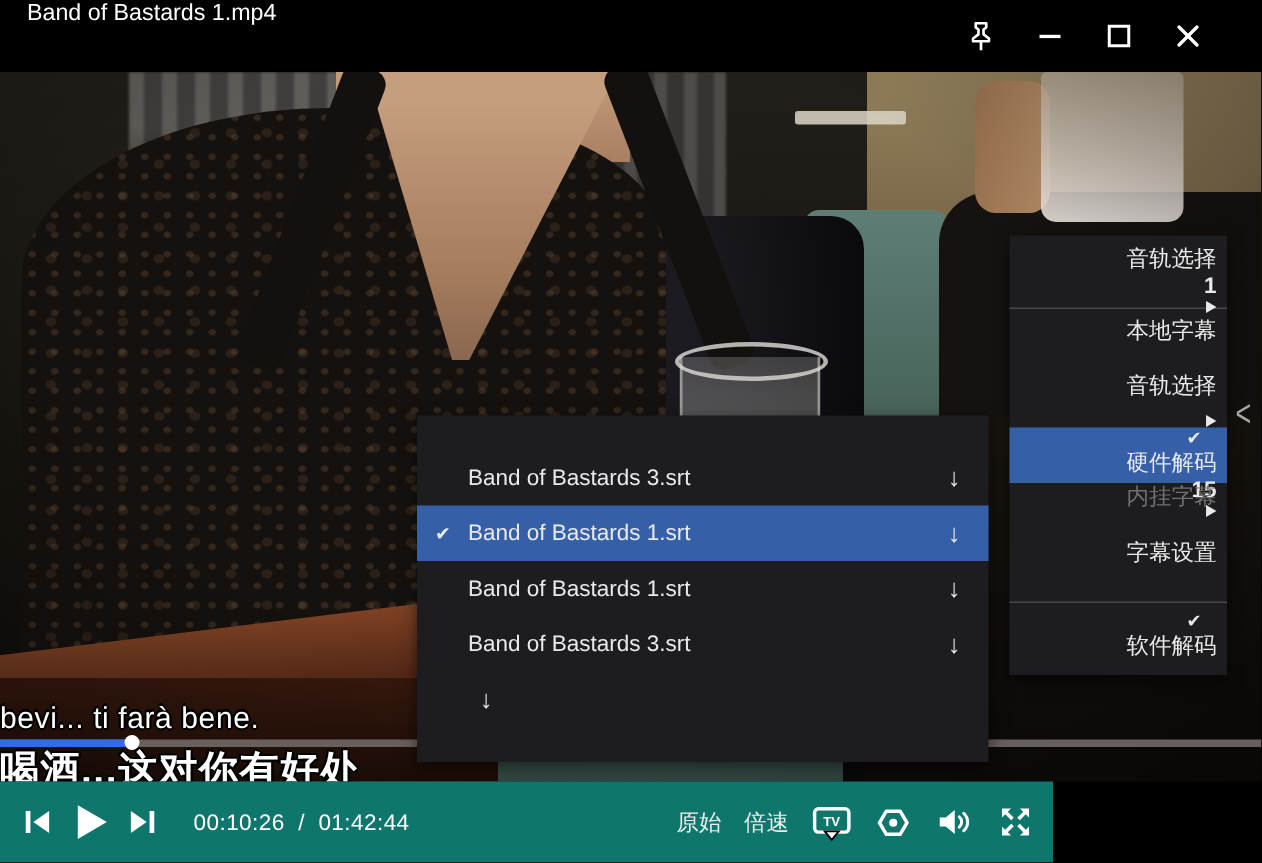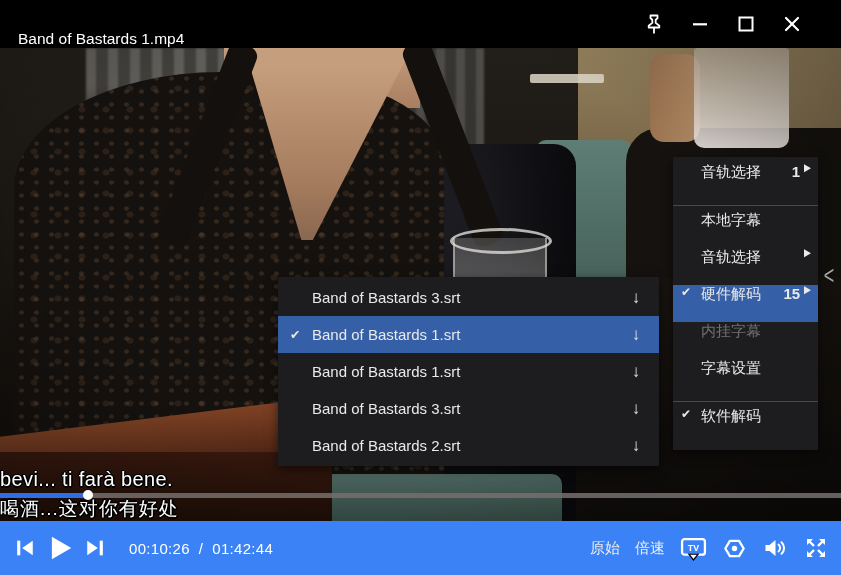--- a/index.html
+++ b/index.html
@@ -2,21 +2,21 @@
 <html style="--sel-blue: #3560a8; --progress-blue: #2e6de6;"><head>
 <meta charset="utf-8">
 <style>
   html,body{margin:0;padding:0;}
   body{
     width:841px;height:575px;position:relative;overflow:hidden;background:#000;
     font-family:"Liberation Sans", sans-serif;
     -webkit-font-smoothing:antialiased;
   }
   
-  .titlebar{position:absolute;left:0;top:0;width:816px;height:48px;background:#000;display:flex;align-items:flex-end;z-index:80;}
+  .titlebar{position:absolute;left:0;top:0;width:816px;height:48px;background:#000;display:flex;align-items:flex-start;z-index:80;}
   .title{color:#fff;font-size:15.5px;margin-left:18px;}
   .win-controls{position:absolute;right:10px;top:0;height:48px;display:flex;align-items:center;gap:18px;}
   .win-btn{width:28px;height:28px;display:flex;align-items:center;justify-content:center;cursor:pointer;}
 
   
   .video{position:absolute;left:0;top:48px;width:841px;height:473px;overflow:hidden;
     background:linear-gradient(180deg,#221e1a 0%,#17130f 55%,#100d0b 100%);}
   .video *{position:absolute;}
   .curtain-l{left:86px;top:0;width:302px;height:120px;background:repeating-linear-gradient(90deg,#6f6e6a 0 10px,#494845 10px 22px);opacity:.8;filter:blur(1.2px);}
   .curtain-fade{left:86px;top:0;width:302px;height:122px;background:linear-gradient(180deg,rgba(20,17,14,0) 30%,rgba(20,17,14,.95) 95%);}
@@ -43,52 +43,52 @@
   .glass-table{left:453px;top:190px;width:90px;height:92px;background:linear-gradient(180deg,rgba(226,221,216,.22),rgba(198,193,188,.48));border-left:2px solid rgba(232,227,222,.5);border-right:2px solid rgba(232,227,222,.5);border-radius:0 0 14px 14px;}
   .couch-b{left:78px;top:426px;width:484px;height:48px;background:linear-gradient(180deg,#546f68,#3b544d);border-radius:10px 10px 0 0;}
   .wood-arm{left:-20px;top:368px;width:382px;height:58px;background:linear-gradient(180deg,#7d4124,#4e2414);transform:rotate(-7deg);border-radius:14px;}
   .wood-front{left:0;top:404px;width:332px;height:72px;background:linear-gradient(180deg,#39190e,#1e0f07);}
   .vignette{left:0;top:0;width:841px;height:473px;background:radial-gradient(ellipse at 44% 38%,rgba(0,0,0,0) 48%,rgba(0,0,0,.42) 100%);}
 
   
   .sub{left:0;width:100%;color:#fff;z-index:5;}
   .sub-it{top:420px;font-size:20px;letter-spacing:.4px;
     text-shadow:-1.5px 0 #000,1.5px 0 #000,0 -1.5px #000,0 1.5px #000,-1px -1px #000,1px 1px #000;}
-  .sub-cn{top:448px;font-size:19px;font-weight:normal;letter-spacing:1px;
+  .sub-cn{top:448px;font-size:26px;font-weight:bold;letter-spacing:1px;
     text-shadow:-1.6px 0 #000,1.6px 0 #000,0 -1.6px #000,0 1.6px #000,-1.2px -1.2px #000,1.2px 1.2px #000;}
 
   
   .progress{position:absolute;left:0;top:493px;width:841px;height:5px;background:rgba(118,110,108,.85);z-index:60;cursor:pointer;}
   .progress-fill{height:100%;background:var(--progress-blue,#2e6de6);width:10.1%;}
   .progress-handle{position:absolute;left:83px;top:-3px;width:10px;height:10px;border-radius:50%;background:#fff;cursor:pointer;}
 
   
-  .submenu{position:absolute;left:278px;top:277px;width:381px;background:#1d1d1f;padding:2px 0;z-index:70;box-shadow:0 3px 10px rgba(0,0,0,.55);}
+  .submenu{position:absolute;left:278px;top:277px;width:381px;background:#1d1d1f;padding:23px 0;z-index:70;box-shadow:0 3px 10px rgba(0,0,0,.55);}
   .srow{height:37px;display:flex;align-items:center;color:#e9e9e9;font-size:15px;cursor:pointer;}
   .srow.selected{background:var(--sel-blue,#3560a8);}
   .srow .chk{width:21px;margin-left:12px;font-size:12.5px;text-align:left;}
   .srow .lbl{flex:1;margin-left:1px;}
   .srow .dl{width:26px;text-align:center;font-size:17px;margin-right:10px;color:#e4e4e4;}
 
   
   .menu{position:absolute;left:673px;top:157px;width:145px;background:#1d1d1f;padding:6px 0;z-index:70;font-size:15px;box-shadow:0 3px 10px rgba(0,0,0,.55);}
-  .mrow{height:37px;display:flex;align-items:flex-start;color:#e9e9e9;cursor:pointer;padding-right:7px;}
+  .mrow{height:37px;display:flex;align-items:flex-end;color:#e9e9e9;cursor:pointer;padding-right:7px;flex-direction:column;}
   .mrow.selected{background:var(--sel-blue,#3560a8);}
   .mrow.disabled{color:#707070;cursor:default;}
   .mrow .chk{width:20px;margin-left:8px;font-size:12px;}
   .mrow .spacer{flex:1;}
   .mrow .val{font-weight:bold;margin-left:6px;}
   .mrow .arr{font-size:9px;margin-left:4px;transform:scaleY(1.15);}
   .mdivider{height:1px;background:#49494b;margin:5px 0;}
   .help-circle{width:15px;height:15px;border:1.5px solid #707070;border-radius:50%;font-size:11px;display:flex;align-items:center;justify-content:center;margin-left:9px;color:#707070;}
 
   .chevron{position:absolute;left:819px;top:266px;width:20px;text-align:center;z-index:71;color:#a6a6a6;font-size:18px;transform:scaleY(1.4);cursor:pointer;}
 
   
-  .bottombar{position:absolute;left:0;top:521px;width:841px;height:54px;background:#3b82f6;display:flex;align-items:center;z-index:80;justify-content:flex-end;}
+  .bottombar{position:absolute;left:0;top:521px;width:702px;height:54px;background:#0f766e;display:flex;align-items:center;z-index:80;justify-content:flex-end;}
   .bb-left{display:flex;align-items:center;margin-left:13px;gap:9px;}
   .pbtn{display:flex;align-items:center;justify-content:center;cursor:pointer;}
   .time{color:#fff;font-size:15px;margin-left:13px;display:flex;gap:9px;letter-spacing:.3px;}
   .bb-right{margin-left:auto;display:flex;align-items:center;gap:15px;margin-right:13px;color:#eee;font-size:15px;}
   .txt-btn{cursor:pointer;}
 </style>
 </head>
 <body>
 
 <div class="titlebar">
@@ -169,21 +169,20 @@
     <span class="lbl">Band of Bastards 1.srt</span>
     <span class="dl">↓</span>
   </div>
   <div class="srow">
     <span class="chk"></span>
     <span class="lbl">Band of Bastards 3.srt</span>
     <span class="dl">↓</span>
   </div>
   <div class="srow">
     <span class="chk"></span>
-    <span class="lbl">Band of Bastards 2.srt</span>
     <span class="dl">↓</span>
   </div>
 </div>
 
 <div class="menu">
   <div class="mrow">
     <span class="chk"></span>
     <span class="lbl">音轨选择</span>
     <span class="spacer"></span>
     <span class="val">1</span>

